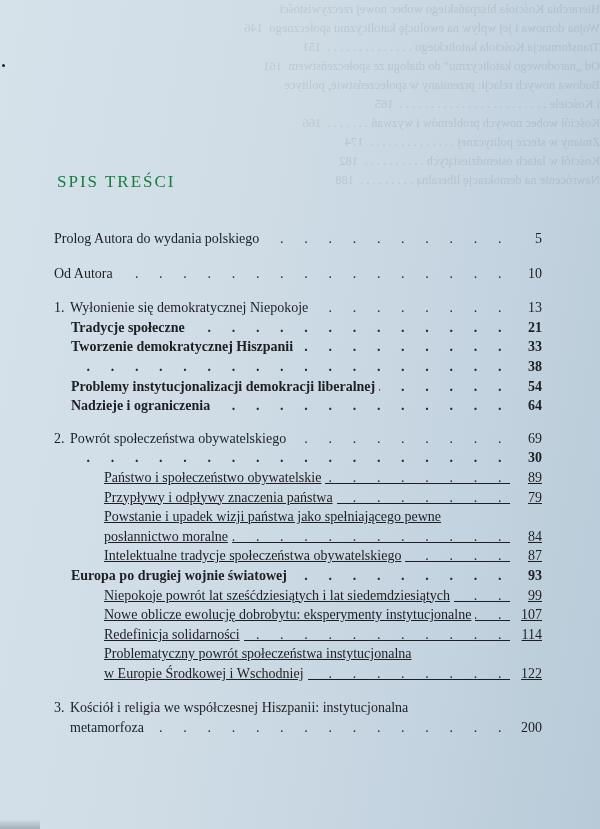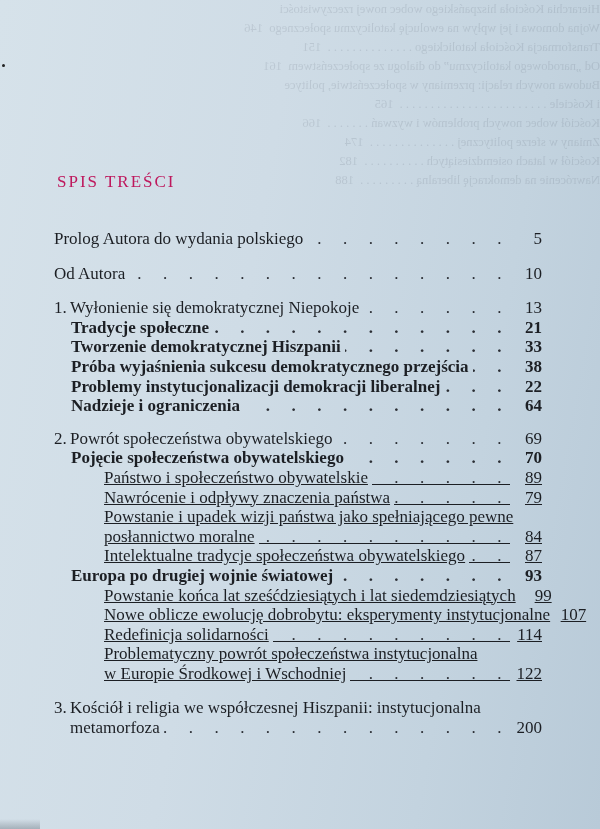--- a/index.html
+++ b/index.html
@@ -33,29 +33,29 @@
       white-space: nowrap;
       pointer-events: none;
     }
     .heading {
       position: absolute;
       left: 57px;
       top: 172px;
       font-size: 17px;
       letter-spacing: 2px;
       font-weight: normal;
-      color: #be185d;
+      color: #15803d;
       margin: 0;
     }
     .toc {
       position: absolute;
       left: 54px;
       top: 229px;
       width: 488px;
-      font-size: 17px;
+      font-size: 14px;
     }
     .entry {
       display: flex;
       align-items: baseline;
       height: 19.6px;
       line-height: 19.6px;
       white-space: nowrap;
     }
     .entry .num {
       display: inline-block;
@@ -150,55 +150,53 @@
       <span class="title">Tradycje społeczne</span>
       <span class="dots">. . . . . . . . . . . . . . . . . . . . . . . . . . . . . . . . . . . . . . . .</span>
       <span class="page-num">21</span>
     </div>
     <div class="entry l1">
       <span class="title">Tworzenie demokratycznej Hiszpanii</span>
       <span class="dots">. . . . . . . . . . . . . . . . . . . . . . . . . . . . . . . . . . . . . . . .</span>
       <span class="page-num">33</span>
     </div>
     <div class="entry l1">
-      <span class="title">Próba wyjaśnienia sukcesu demokratycznego przejścia</span>
       <span class="dots">. . . . . . . . . . . . . . . . . . . . . . . . . . . . . . . . . . . . . . . .</span>
       <span class="page-num">38</span>
     </div>
     <div class="entry l1">
       <span class="title">Problemy instytucjonalizacji demokracji liberalnej</span>
       <span class="dots">. . . . . . . . . . . . . . . . . . . . . . . . . . . . . . . . . . . . . . . .</span>
-      <span class="page-num">22</span>
+      <span class="page-num">54</span>
     </div>
     <div class="entry l1">
       <span class="title">Nadzieje i ograniczenia</span>
       <span class="dots">. . . . . . . . . . . . . . . . . . . . . . . . . . . . . . . . . . . . . . . .</span>
       <span class="page-num">64</span>
     </div>
 
     <div class="gap-s"></div>
 
     <div class="entry l0">
       <span class="num">2.</span>
       <span class="title">Powrót społeczeństwa obywatelskiego</span>
       <span class="dots">. . . . . . . . . . . . . . . . . . . . . . . . . . . . . . . . . . . . . . . .</span>
       <span class="page-num">69</span>
     </div>
     <div class="entry l1">
-      <span class="title">Pojęcie społeczeństwa obywatelskiego</span>
-      <span class="dots">. . . . . . . . . . . . . . . . . . . . . . . . . . . . . . . . . . . . . . . .</span>
-      <span class="page-num">70</span>
+      <span class="dots">. . . . . . . . . . . . . . . . . . . . . . . . . . . . . . . . . . . . . . . .</span>
+      <span class="page-num">30</span>
     </div>
     <div class="entry l3">
       <span class="title">Państwo i społeczeństwo obywatelskie</span>
       <span class="dots">. . . . . . . . . . . . . . . . . . . . . . . . . . . . . . . . . . . . . . . .</span>
       <span class="page-num">89</span>
     </div>
     <div class="entry l3">
-      <span class="title">Nawrócenie i odpływy znaczenia państwa</span>
+      <span class="title">Przypływy i odpływy znaczenia państwa</span>
       <span class="dots">. . . . . . . . . . . . . . . . . . . . . . . . . . . . . . . . . . . . . . . .</span>
       <span class="page-num">79</span>
     </div>
     <div class="entry l3 wrap-first">
       <span class="title">Powstanie i upadek wizji państwa jako spełniającego pewne</span>
       <span class="dots"></span>
       <span class="page-num"></span>
     </div>
     <div class="entry l3">
       <span class="title">posłannictwo moralne</span>
@@ -209,21 +207,21 @@
       <span class="title">Intelektualne tradycje społeczeństwa obywatelskiego</span>
       <span class="dots">. . . . . . . . . . . . . . . . . . . . . . . . . . . . . . . . . . . . . . . .</span>
       <span class="page-num">87</span>
     </div>
     <div class="entry l1">
       <span class="title">Europa po drugiej wojnie światowej</span>
       <span class="dots">. . . . . . . . . . . . . . . . . . . . . . . . . . . . . . . . . . . . . . . .</span>
       <span class="page-num">93</span>
     </div>
     <div class="entry l3">
-      <span class="title">Powstanie końca lat sześćdziesiątych i lat siedemdziesiątych</span>
+      <span class="title">Niepokoje powrót lat sześćdziesiątych i lat siedemdziesiątych</span>
       <span class="dots">. . . . . . . . . . . . . . . . . . . . . . . . . . . . . . . . . . . . . . . .</span>
       <span class="page-num">99</span>
     </div>
     <div class="entry l3">
       <span class="title">Nowe oblicze ewolucję dobrobytu: eksperymenty instytucjonalne</span>
       <span class="dots">. . . . . . . . . . . . . . . . . . . . . . . . . . . . . . . . . . . . . . . .</span>
       <span class="page-num">107</span>
     </div>
     <div class="entry l3">
       <span class="title">Redefinicja solidarności</span>

